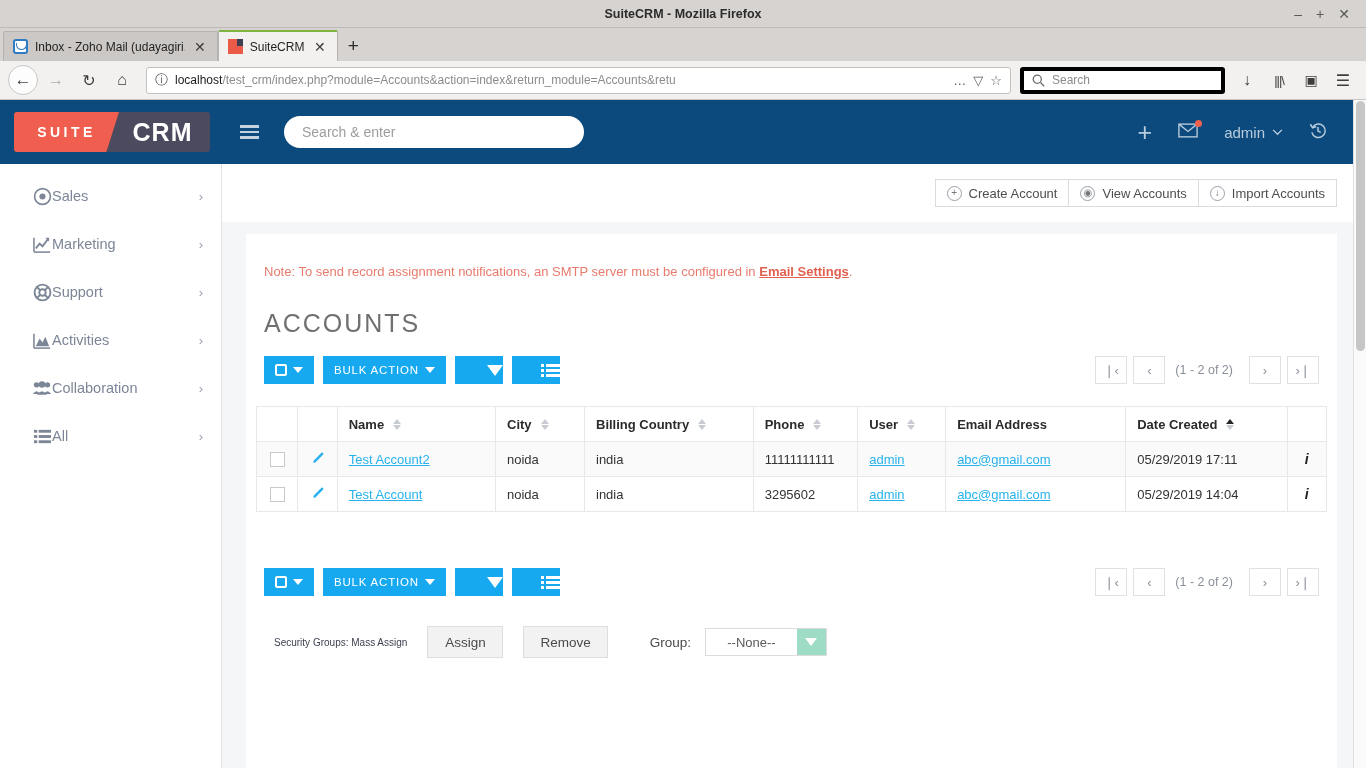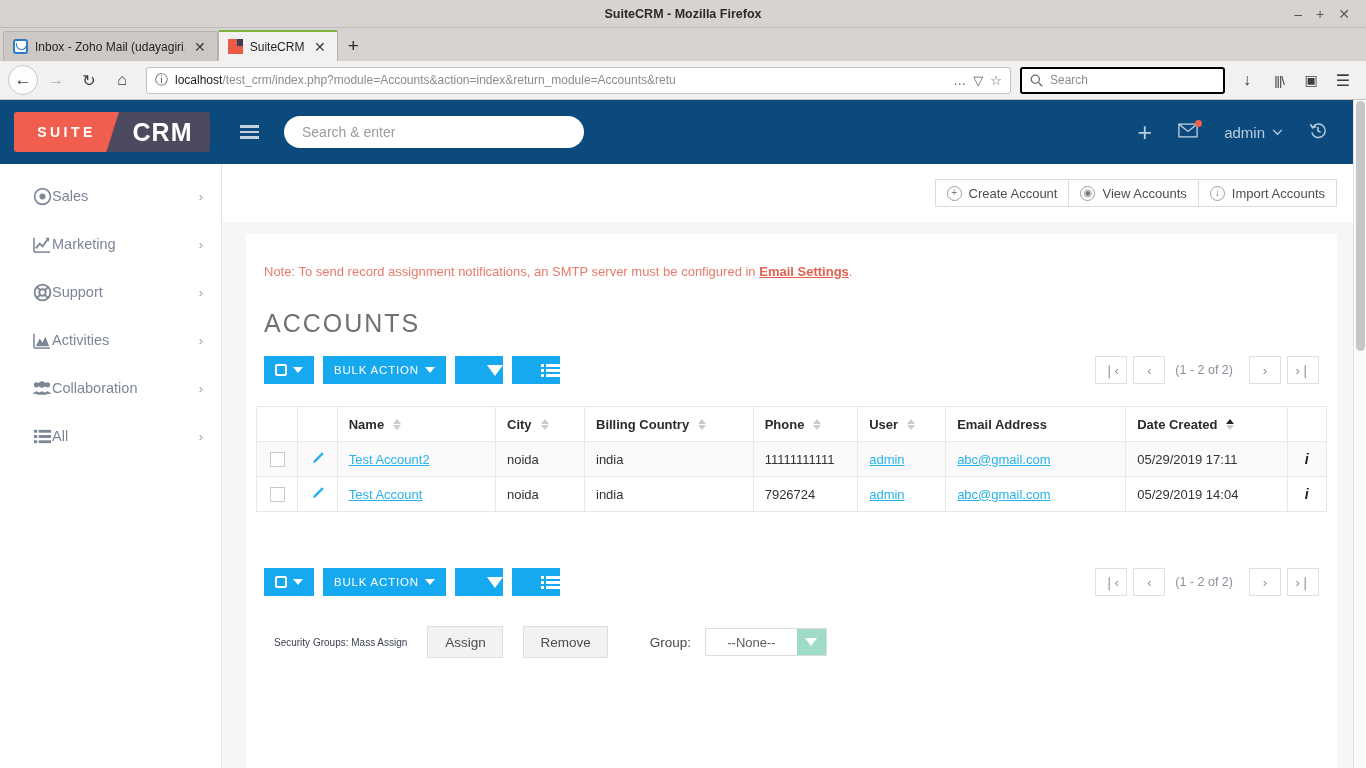--- a/index.html
+++ b/index.html
@@ -87,21 +87,21 @@
     margin: 0 6px; min-width: 0;
   }
   .url-text {
     font-size: 12px; color: #8e8b88; white-space: nowrap;
     overflow: hidden; flex: 1;
   }
   .url-text b { color: #1a1a1a; font-weight: normal; }
   .url-ico { color: #5a5a5a; font-size: 13px; flex: 0 0 auto; }
   .searchbar {
     width: 205px; height: 27px; background: #fff;
-    border: 2px solid #000000; border-radius: 3px;
+    border: 4px solid #000000; border-radius: 3px;
     display: flex; align-items: center; gap: 7px; padding: 0 8px;
   }
   .search-ph { font-size: 12px; color: #8e8b88; }
   .nav-right { display: flex; align-items: center; gap: 2px; margin-left: 4px; }
 
   
   .viewport {
     height: 708px; background: #14532d; display: flex;
     position: relative; overflow: hidden;
   }
@@ -648,21 +648,21 @@
               <tr>
                 <td class="cell-cb"><span class="rowcb"></span></td>
                 <td class="cell-ed">
                   <svg width="14" height="14" viewBox="0 0 16 16">
                     <path d="M12.5 1.5 L14.5 3.5 L5 13 L2.5 13.5 L3 11 Z" fill="#29b0f1"></path>
                   </svg>
                 </td>
                 <td><a href="#" class="lnk">Test Account</a></td>
                 <td>noida</td>
                 <td>india</td>
-                <td>7926724</td>
+                <td>3295602</td>
                 <td><a href="#" class="lnk">admin</a></td>
                 <td><a href="#" class="lnk">abc@gmail.com</a></td>
                 <td>05/29/2019 14:04</td>
                 <td class="cell-inf"><span class="infoi">i</span></td>
               </tr>
             </tbody>
           </table>
 
           <div class="toolrow" style="margin-top:56px;margin-bottom:0;">
             <div class="tbtn">

